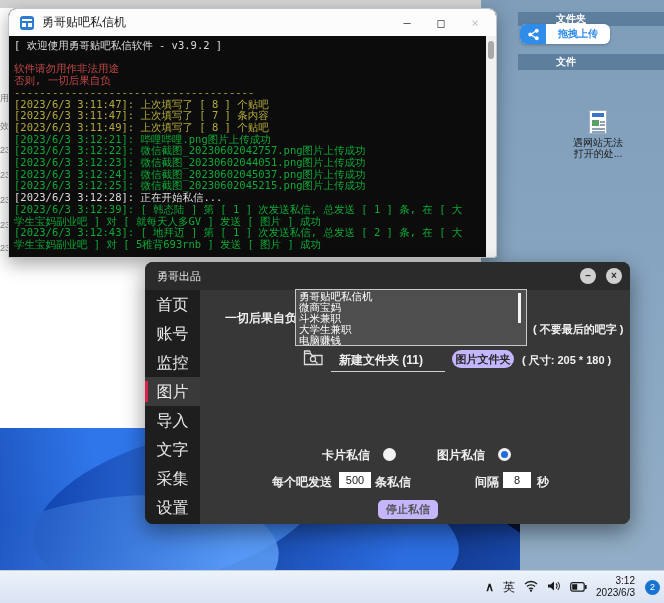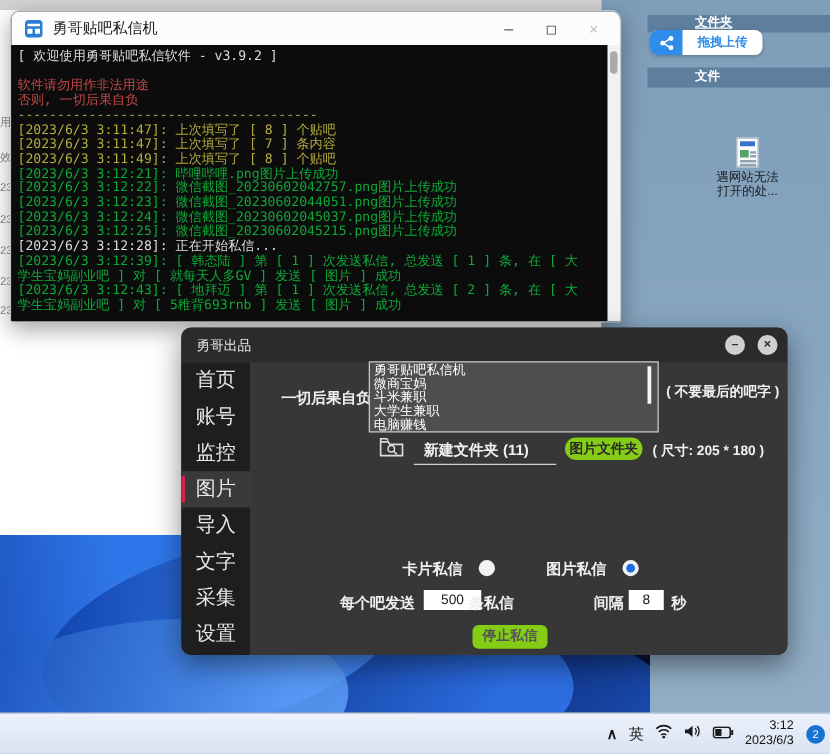--- a/index.html
+++ b/index.html
@@ -79,21 +79,21 @@
   .dlg .sidebar { position:absolute; left:0; top:28px; width:55px; bottom:0; background:#1e1e1e; }
   .snav { position:relative; height:29px; line-height:29px; text-align:center; color:#e8e8e8; font-size:16px; }
   .snav.active { background:#3a3a3a; }
   .snav.active::before { content:""; position:absolute; left:0; top:4px; width:3px; height:21px; background:#d6224c; }
   .dlg .main { position:absolute; left:55px; top:28px; right:0; bottom:0; background:#373737; }
   .dl { position:absolute; color:#f0f0f0; font-size:12px; font-weight:bold; white-space:nowrap; }
   .tieba-box { position:absolute; left:150px; top:27px; width:232px; height:57px; background:#4e4e4e;
     border:1px solid #c8c8c8; color:#fff; font-size:10.5px; line-height:11px; padding:1px 10px 1px 3px; overflow:hidden; }
   .tieba-box .vscroll { position:absolute; right:5px; top:3px; width:3px; height:30px; background:#f5f5f5; }
   .underline { position:absolute; height:1px; background:#cfcfcf; }
-  .gbtn { position:absolute; background:#84cc16; color:#2a2a2a; font-size:11px; font-weight:bold;
+  .gbtn { position:absolute; background:#c4b5fd; color:#2a2a2a; font-size:11px; font-weight:bold;
     border-radius:9px; text-align:center; }
   .radio { position:absolute; width:13px; height:13px; border-radius:50%; background:#f2f2f2; }
   .radio.sel::after { content:""; position:absolute; left:3px; top:3px; width:7px; height:7px; border-radius:50%; background:#1f6be0; }
   .numbox { position:absolute; background:#fff; color:#1a1a1a; font-size:11px; text-align:center; height:16px; line-height:16px; }
 
   
   .taskbar { position:absolute; left:0; top:570px; width:664px; height:33px;
     background:linear-gradient(180deg,#edf2fb,#d9e2f2); border-top:1px solid #c3cde0; }
   .tray { position:absolute; right:4px; top:0; height:100%; display:flex; align-items:center; gap:9px; }
   .tray .t { color:#1a1a1a; font-size:12px; }
@@ -217,41 +217,41 @@
       <div>
 
       <div>勇哥贴吧私信机</div>
           <div>微商宝妈</div>
           <div>斗米兼职</div>
           <div>大学生兼职</div>
           <div>电脑赚钱</div>
         </div>
       <div class="vscroll"></div>
     </div>
-    <div class="dl" style="left:388px; top:44px; font-size:11px;text-align:center;">( 不要最后的吧字 )</div>
+    <div class="dl" style="left:388px; top:60px; font-size:11px;text-align:center;">( 不要最后的吧字 )</div>
 
     <span style="position:absolute; left:158px; top:87px;">
       <svg width="21" height="17" viewBox="0 0 21 17">
         <path d="M1.5 4.5 h6 l1.5 2 h10 v9 h-17.5 z M1.5 4.5 v-2.5 h5 l1 1.5" fill="none" stroke="#dcdcdc" stroke-width="1.3"></path>
         <circle cx="10" cy="10" r="2.6" fill="none" stroke="#dcdcdc" stroke-width="1.2"></circle>
         <path d="M12 12 l2.5 2.5" stroke="#dcdcdc" stroke-width="1.2"></path>
       </svg>
     </span>
     <div class="dl" style="left:194px; top:90px;">新建文件夹 (11)</div>
     <div class="underline" style="left:186px; top:109px; width:114px;"></div>
     <div class="gbtn" style="left:307px; top:88px; width:62px; height:18px; line-height:18px;">图片文件夹</div>
     <div class="dl" style="left:377px; top:91px; font-size:11px;">( 尺寸: 205 * 180 )</div>
 
     <div class="dl" style="left:177px; top:185px;">卡片私信</div>
     <div class="radio" style="left:238px; top:186px;"></div>
     <div class="dl" style="left:292px; top:185px;">图片私信</div>
     <div class="radio sel" style="left:353px; top:186px;"></div>
 
     <div class="dl" style="left:127px; top:212px;">每个吧发送</div>
-    <div class="numbox" style="left:194px; top:210px; width:46px;">500</div>
+    <div class="numbox" style="left:194px; top:210px; width:32px;">500</div>
     <div class="dl" style="left:230px; top:212px;">条私信</div>
     <div class="dl" style="left:330px; top:212px;">间隔</div>
     <div class="numbox" style="left:358px; top:210px; width:28px;">8</div>
     <div class="dl" style="left:392px; top:212px;">秒</div>
 
     <div class="gbtn" style="left:233px; top:238px; width:60px; height:19px; line-height:19px; border-radius:5px; color:#555;">停止私信</div>
   </div>
 
   <div class="taskbar">
     <div class="tray">

